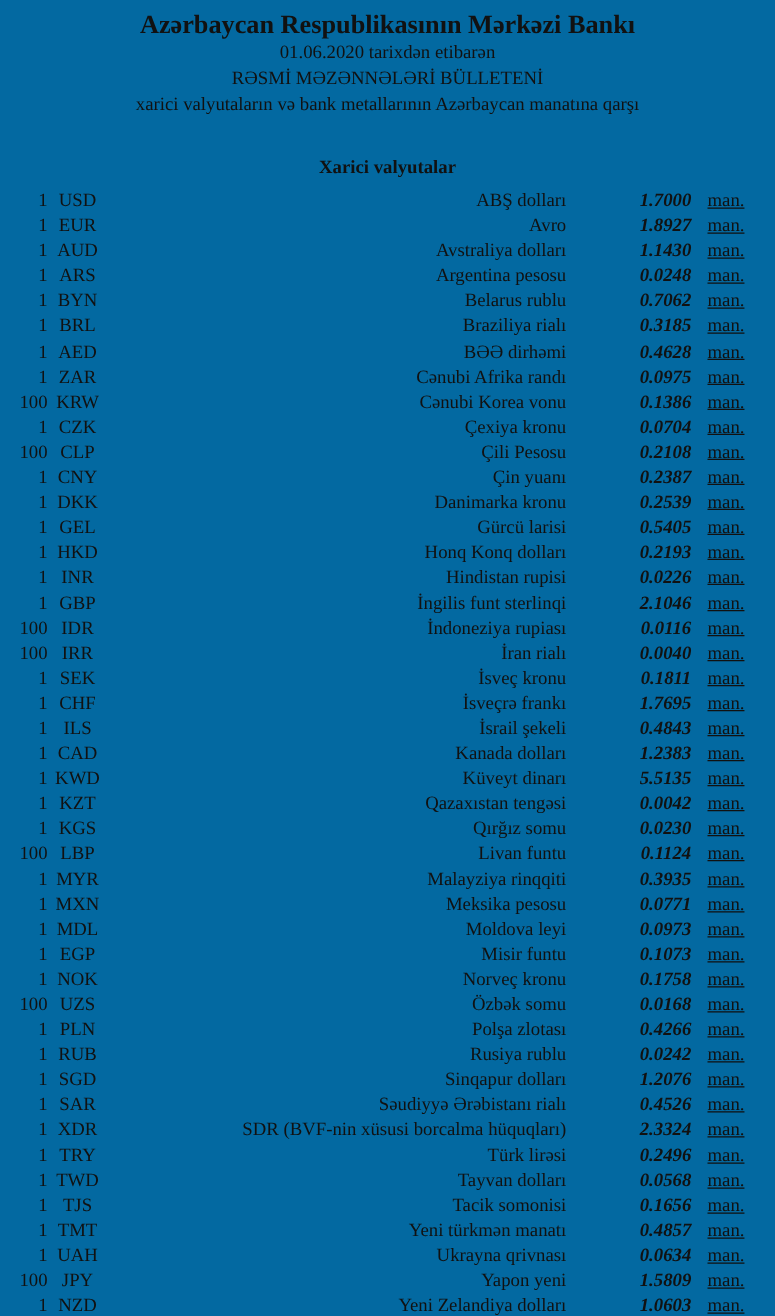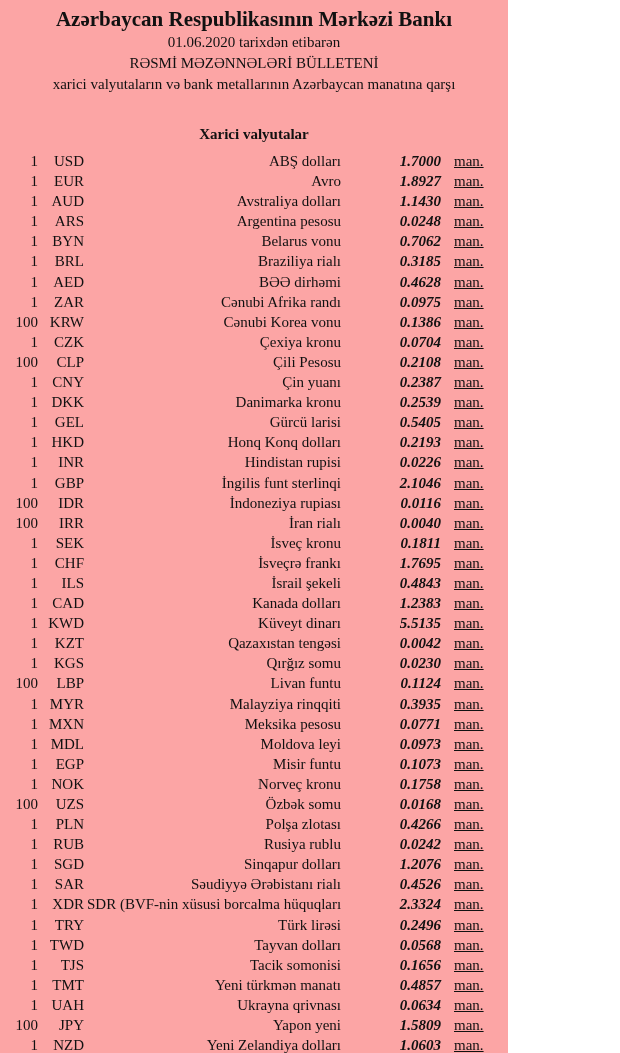--- a/index.html
+++ b/index.html
@@ -4,23 +4,23 @@
 <style>
   html, body {
     margin: 0;
     padding: 0;
     background: #ffffff;
     color: #111111;
     font-family: "Liberation Serif", "DejaVu Serif", serif;
   }
   #page {
     position: relative;
-    width: 508px;
+    width: 620px;
     height: 1053px;
-    background: #fca5a5;
+    background: #0369a1;
     overflow: hidden;
   }
   
   #doc-header {
     text-align: center;
     padding-top: 6px;
   }
   .title-main {
     font-size: 21px;
     line-height: 26px;
@@ -52,21 +52,21 @@
     line-height: 20.1px;
   }
   .cell-qty {
     width: 38px;
     text-align: right;
     flex: 0 0 auto;
   }
   .cell-code {
     width: 44px;
     margin-left: 2px;
-    text-align: right;
+    text-align: center;
     flex: 0 0 auto;
   }
   .cell-name {
     margin-left: 3px;
     flex: 1 1 auto;
     white-space: nowrap;
     overflow: hidden;
     text-align: right;
   }
   .cell-rate {
@@ -127,21 +127,21 @@
     <span class="cell-qty">1</span>
     <span class="cell-code">ARS</span>
     <span class="cell-name">Argentina pesosu</span>
     <span class="cell-rate">0.0248</span>
     <span class="cell-unit">man.</span>
   </div>
 
   <div class="rate-row">
     <span class="cell-qty">1</span>
     <span class="cell-code">BYN</span>
-    <span class="cell-name">Belarus vonu</span>
+    <span class="cell-name">Belarus rublu</span>
     <span class="cell-rate">0.7062</span>
     <span class="cell-unit">man.</span>
   </div>
 
   <div class="rate-row">
     <span class="cell-qty">1</span>
     <span class="cell-code">BRL</span>
     <span class="cell-name">Braziliya rialı</span>
     <span class="cell-rate">0.3185</span>
     <span class="cell-unit">man.</span>

